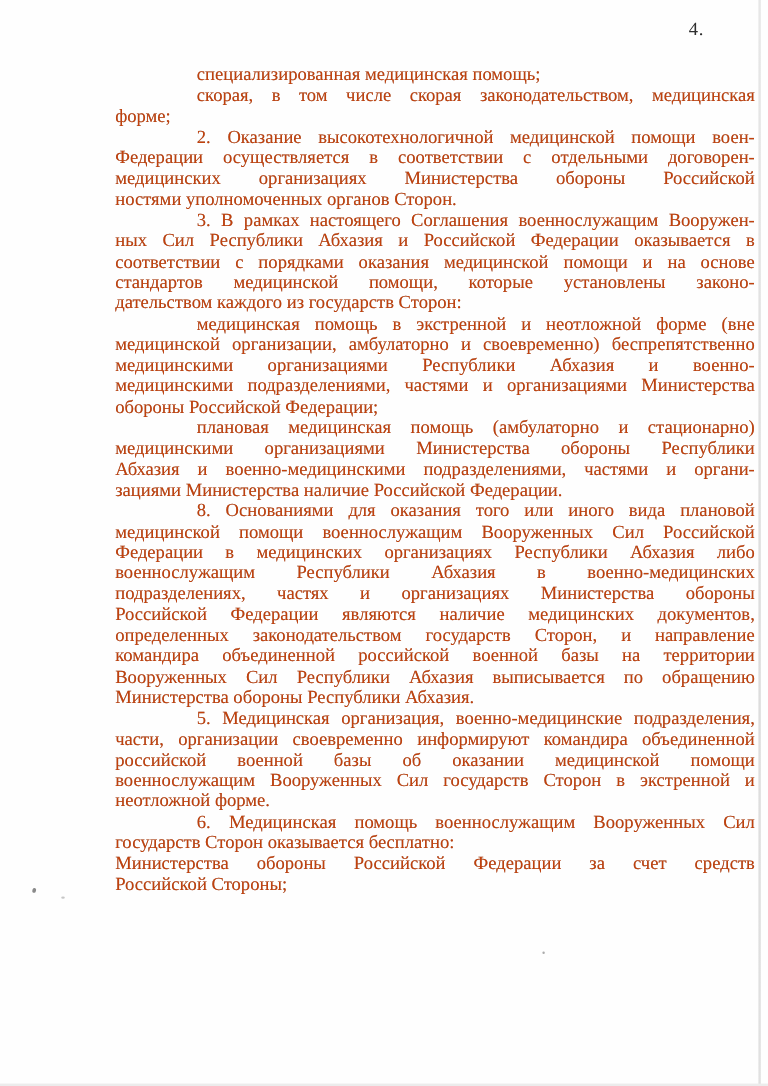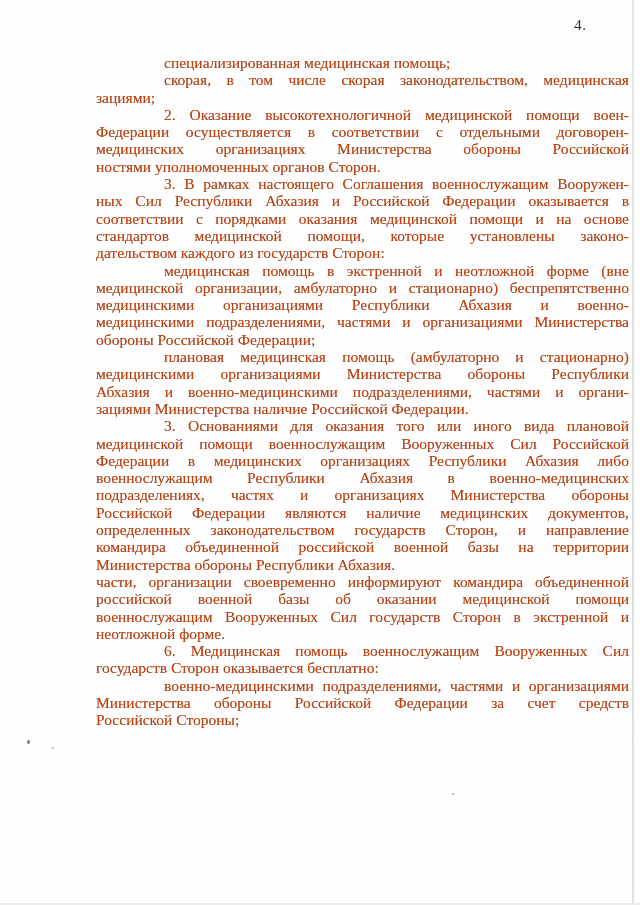--- a/index.html
+++ b/index.html
@@ -44,55 +44,56 @@
   .speck.s3 { left: 452px; top: 793px; width: 2px; height: 2px; background: #ababab; }
 </style>
 </head>
 <body>
 
 <div class="page">
   <div class="page-number">4.</div>
   <div class="text-body">
       <div class="line indent end">специализированная медицинская помощь;</div>
       <div class="line indent">скорая, в том числе скорая законодательством, медицинская</div>
-      <div class="line end">зациями;</div>
+      <div class="line end">форме;</div>
       <div class="line indent">2. Оказание высокотехнологичной медицинской помощи воен-</div>
       <div class="line">Федерации осуществляется в соответствии с отдельными договорен-</div>
       <div class="line">медицинских организациях Министерства обороны Российской</div>
       <div class="line end">ностями уполномоченных органов Сторон.</div>
       <div class="line indent">3. В рамках настоящего Соглашения военнослужащим Вооружен-</div>
       <div class="line">ных Сил Республики Абхазия и Российской Федерации оказывается в</div>
       <div class="line">соответствии с порядками оказания медицинской помощи и на основе</div>
       <div class="line">стандартов медицинской помощи, которые установлены законо-</div>
       <div class="line end">дательством каждого из государств Сторон:</div>
       <div class="line indent">медицинская помощь в экстренной и неотложной форме (вне</div>
-      <div class="line">медицинской организации, амбулаторно и стационарно) беспрепятственно</div>
+      <div class="line">медицинской организации, амбулаторно и своевременно) беспрепятственно</div>
       <div class="line">медицинскими организациями Республики Абхазия и военно-</div>
       <div class="line">медицинскими подразделениями, частями и организациями Министерства</div>
       <div class="line end">обороны Российской Федерации;</div>
       <div class="line indent">плановая медицинская помощь (амбулаторно и стационарно)</div>
       <div class="line">медицинскими организациями Министерства обороны Республики</div>
       <div class="line">Абхазия и военно-медицинскими подразделениями, частями и органи-</div>
       <div class="line end">зациями Министерства наличие Российской Федерации.</div>
-      <div class="line indent">3. Основаниями для оказания того или иного вида плановой</div>
+      <div class="line indent">8. Основаниями для оказания того или иного вида плановой</div>
       <div class="line">медицинской помощи военнослужащим Вооруженных Сил Российской</div>
       <div class="line">Федерации в медицинских организациях Республики Абхазия либо</div>
       <div class="line">военнослужащим Республики Абхазия в военно-медицинских</div>
       <div class="line">подразделениях, частях и организациях Министерства обороны</div>
       <div class="line">Российской Федерации являются наличие медицинских документов,</div>
       <div class="line">определенных законодательством государств Сторон, и направление</div>
       <div class="line">командира объединенной российской военной базы на территории</div>
+      <div class="line">Вооруженных Сил Республики Абхазия выписывается по обращению</div>
       <div class="line end">Министерства обороны Республики Абхазия.</div>
+      <div class="line indent">5. Медицинская организация, военно-медицинские подразделения,</div>
       <div class="line">части, организации своевременно информируют командира объединенной</div>
       <div class="line">российской военной базы об оказании медицинской помощи</div>
       <div class="line">военнослужащим Вооруженных Сил государств Сторон в экстренной и</div>
       <div class="line end">неотложной форме.</div>
       <div class="line indent">6. Медицинская помощь военнослужащим Вооруженных Сил</div>
       <div class="line end">государств Сторон оказывается бесплатно:</div>
-      <div class="line indent">военно-медицинскими подразделениями, частями и организациями</div>
       <div class="line">Министерства обороны Российской Федерации за счет средств</div>
       <div class="line end">Российской Стороны;</div>
     </div>
   <div class="scan-edge-line"></div>
   <div class="scan-bottom"></div>
   <div class="speck s1"></div>
   <div class="speck s2"></div>
   <div class="speck s3"></div>
 </div>
 

